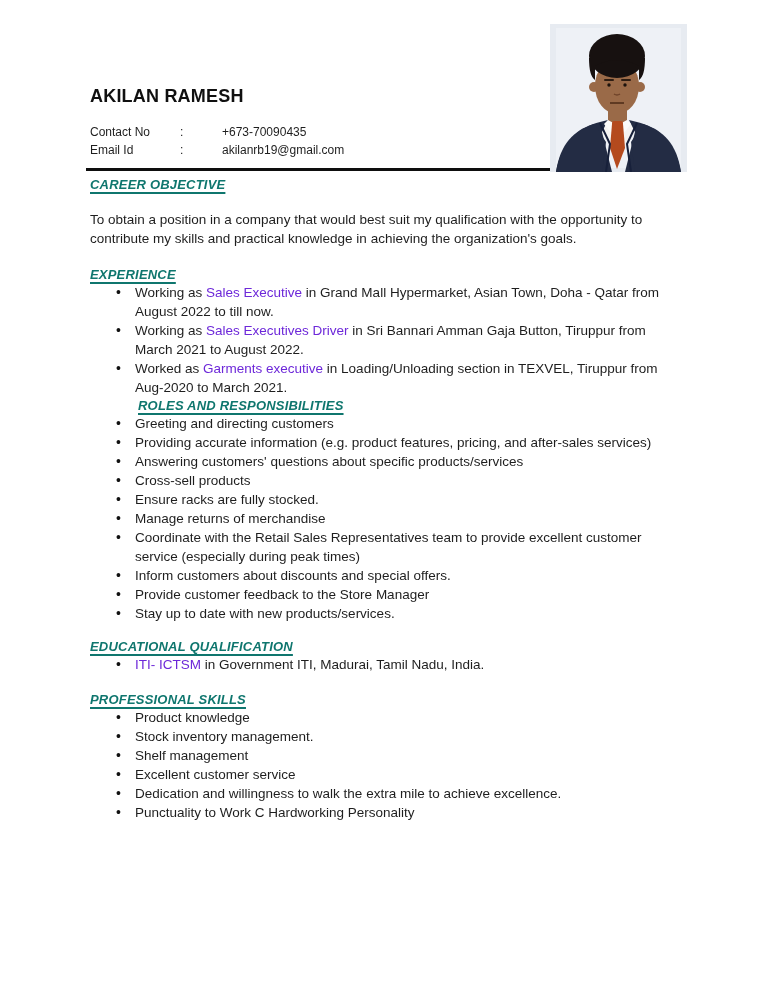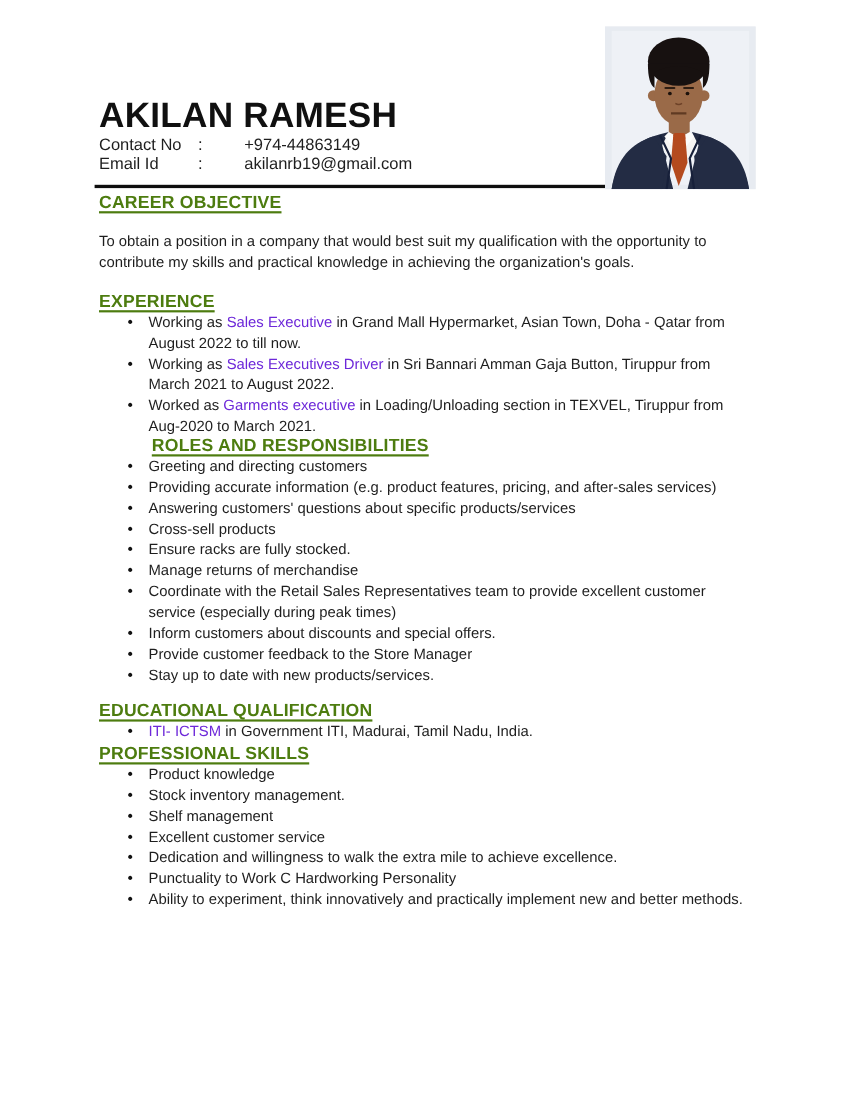--- a/index.html
+++ b/index.html
@@ -8,23 +8,23 @@
     background:#ffffff;
     font-family:"Liberation Sans", sans-serif;
     color:#1e1e1e;
     -webkit-font-smoothing:antialiased;
   }
   .page { position:relative; width:768px; height:994px; background:#fff; overflow:hidden; }
 
   
   .name {
     position:absolute; top:86px; left:90px;
-    font-size:32px; font-weight:bold; color:#101010; letter-spacing:0.2px;
+    font-size:18px; font-weight:bold; color:#101010; letter-spacing:0.2px;
   }
-  .contact { position:absolute; top:123px; left:90px; font-size:15px; }
+  .contact { position:absolute; top:123px; left:90px; font-size:12px; }
   .contact-row { display:flex; height:18px; line-height:18px; }
   .contact-label { width:90px; }
   .contact-colon { width:42px; }
   .contact-value { }
 
   
   .photo {
     position:absolute; top:24px; left:550px; width:137px; height:148px;
     z-index:3; background:var(--photo-background,#e7ebf1);
     overflow:hidden;
@@ -33,29 +33,29 @@
 
   
   .rule {
     position:absolute; top:168px; left:86px; width:592px; height:0;
     border-top:3px solid #0e0e0e; z-index:1;
   }
 
   
   .main { position:absolute; top:177px; left:90px; width:587px; font-size:13.5px; line-height:19px; }
   .sec-heading {
-    font-size:16px; font-weight:bold; color:#4d7c0f; letter-spacing:0.2px;
+    font-size:13px; font-weight:bold; color:#0f766e; letter-spacing:0.2px;
     line-height:16px; height:16px;
-    text-decoration:underline; text-decoration-thickness:2px; text-underline-offset:2.5px;
+    text-decoration:underline; text-decoration-thickness:2px; text-underline-offset:2.5px;font-style:italic;
   }
   .objective { margin:17px 0 0 0; width:578px; }
   .h-exp   { margin-top:19px; }
   .h-roles { margin-top:1px;padding-left:48px; }
   .h-edu   { margin-top:16px; }
-  .h-skill { margin-top:4px; }
+  .h-skill { margin-top:18px; }
 
   ul.blist { margin:0; padding:0; list-style:none; width:587px; }
   .ul-exp   { margin-top:4px; }
   .ul-roles { margin-top:2px; }
   .ul-edu   { margin-top:20px; }
   .ul-skill { margin-top:14px; }
   ul.blist li {
     position:relative; padding-left:45px; line-height:19px;
   }
   ul.blist li::before {
@@ -70,21 +70,21 @@
 <body>
 
 <div class="page">
 
   <div class="name">AKILAN RAMESH</div>
 
   <div class="contact">
   <div class="contact-row">
     <span class="contact-label">Contact No</span>
     <span class="contact-colon">:</span>
-    <span class="contact-value">+974-44863149</span>
+    <span class="contact-value">+673-70090435</span>
   </div>
 
   <div class="contact-row">
     <span class="contact-label">Email Id</span>
     <span class="contact-colon">:</span>
     <span class="contact-value">akilanrb19@gmail.com</span>
   </div>
 </div>
 
   <div class="photo">
@@ -179,17 +179,16 @@
   <li>Stock inventory management.</li>
 
   <li>Shelf management</li>
 
   <li>Excellent customer service</li>
 
   <li>Dedication and willingness to walk the extra mile to achieve excellence.</li>
 
   <li>Punctuality to Work C Hardworking Personality</li>
 
-  <li>Ability to experiment, think innovatively and practically implement new and better methods.</li>
 </ul>
 
   </div>
 </div>
 
 </body></html>

